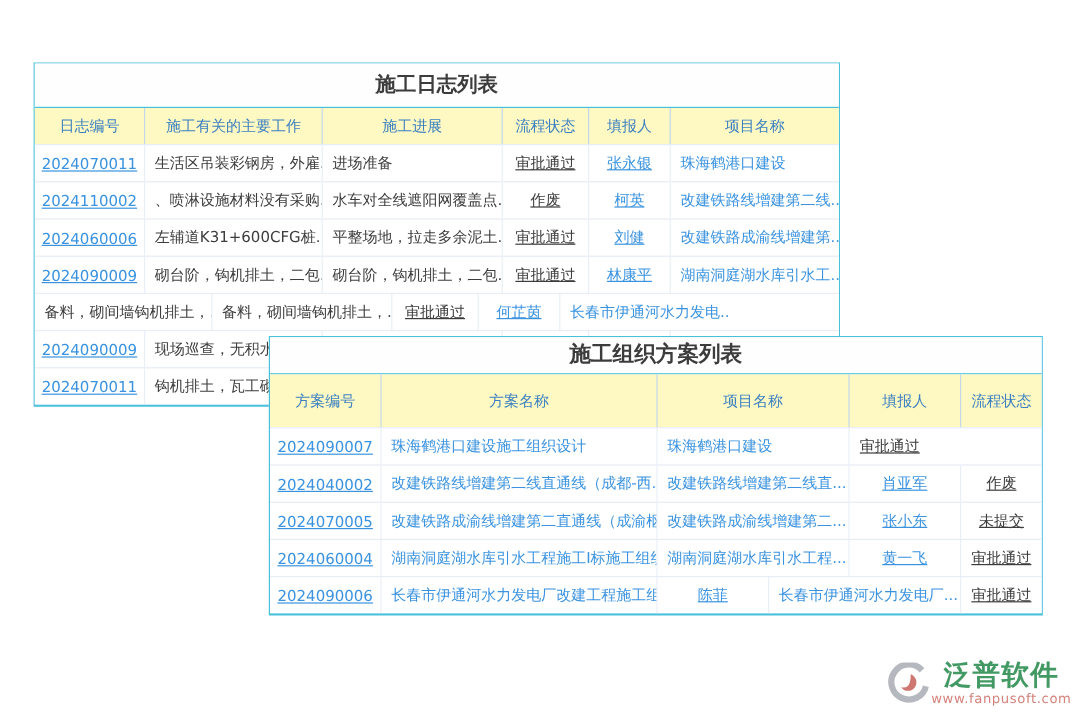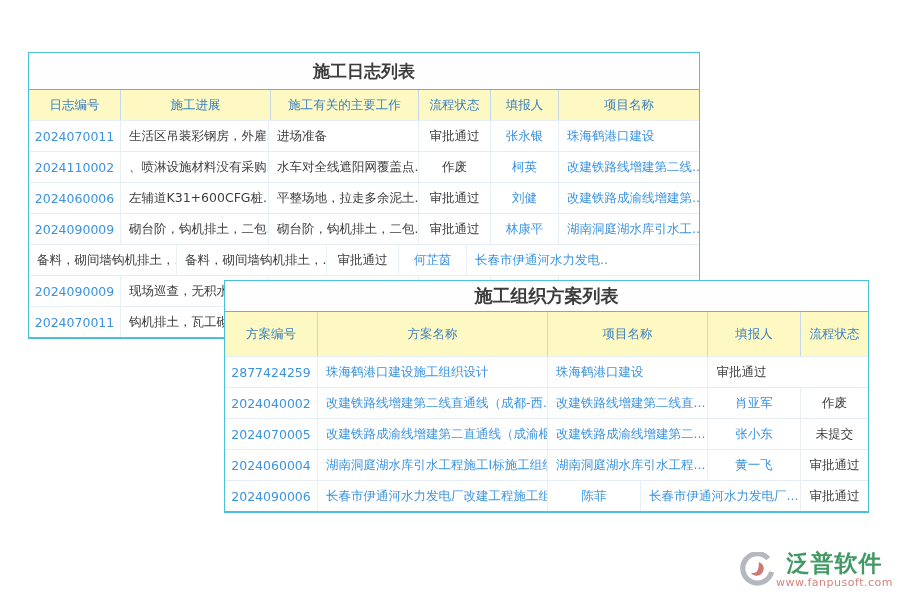--- a/index.html
+++ b/index.html
@@ -23,21 +23,21 @@
   .thead .cell { display:flex; align-items:center; justify-content:center;
     border-right:1px solid #c3d8ea; }
   .thead .cell:last-child { border-right:none; }
   .trow { display:flex; border-top:1px solid #e6edf4; background:#fff; }
   .trow .cell {
     display:flex; align-items:center; overflow:hidden; white-space:nowrap;
     border-right:1px solid #e9eff6; font-size:12.5px; color:#3d3d3d;
     padding:0 8px;
   }
   .trow .cell:last-child { border-right:none; }
-  .cell.center { justify-content:center; padding:0 2px; }
+  .cell.center { justify-content:center; padding:0 2px;text-decoration:underline; }
   .cell.link { color:#3b93e0; }
   .st-approved { color:#2f9e3f; }
   .st-void { color:#a02fa0; }
   .st-unsubmitted { color:#4b2fd0; }
 
   
   #log-panel { left:28px; top:52px; width:672px; }
   #log-panel .panel-title { height:37px; line-height:36px; font-size:17px; }
   #log-panel .thead { height:30px; }
   #log-panel .trow { height:31px; }
@@ -64,22 +64,22 @@
 </style>
 </head>
 <body>
 
 <div class="canvas">
 
   <section class="panel" id="log-panel">
     <div class="panel-title">施工日志列表</div>
     <div class="thead">
       <div class="cell l-c1">日志编号</div>
+      <div class="cell l-c2">施工有关的主要工作</div>
       <div class="cell l-c3">施工进展</div>
-      <div class="cell l-c2">施工有关的主要工作</div>
       <div class="cell l-c4">流程状态</div>
       <div class="cell l-c5">填报人</div>
       <div class="cell l-c6">项目名称</div>
     </div>
 
     <div class="trow">
       <div class="cell l-c1 center link">2024070011</div>
       <div class="cell l-c2">生活区吊装彩钢房，外雇...</div>
       <div class="cell l-c3">进场准备</div>
       <div class="cell l-c4 center st-approved">审批通过</div>
@@ -139,21 +139,21 @@
     <div class="panel-title">施工组织方案列表</div>
     <div class="thead">
       <div class="cell p-c1">方案编号</div>
       <div class="cell p-c2">方案名称</div>
       <div class="cell p-c3">项目名称</div>
       <div class="cell p-c4">填报人</div>
       <div class="cell p-c5">流程状态</div>
     </div>
 
     <div class="trow">
-      <div class="cell p-c1 center link">2877424259</div>
+      <div class="cell p-c1 center link">2024090007</div>
       <div class="cell p-c2 link">珠海鹤港口建设施工组织设计</div>
       <div class="cell p-c3 link">珠海鹤港口建设</div>
       <div class="cell p-c5 center st-approved">审批通过</div>
     </div>
     <div class="trow">
       <div class="cell p-c1 center link">2024040002</div>
       <div class="cell p-c2 link">改建铁路线增建第二线直通线（成都-西...</div>
       <div class="cell p-c3 link">改建铁路线增建第二线直...</div>
       <div class="cell p-c4 center link">肖亚军</div>
       <div class="cell p-c5 center st-void">作废</div>

